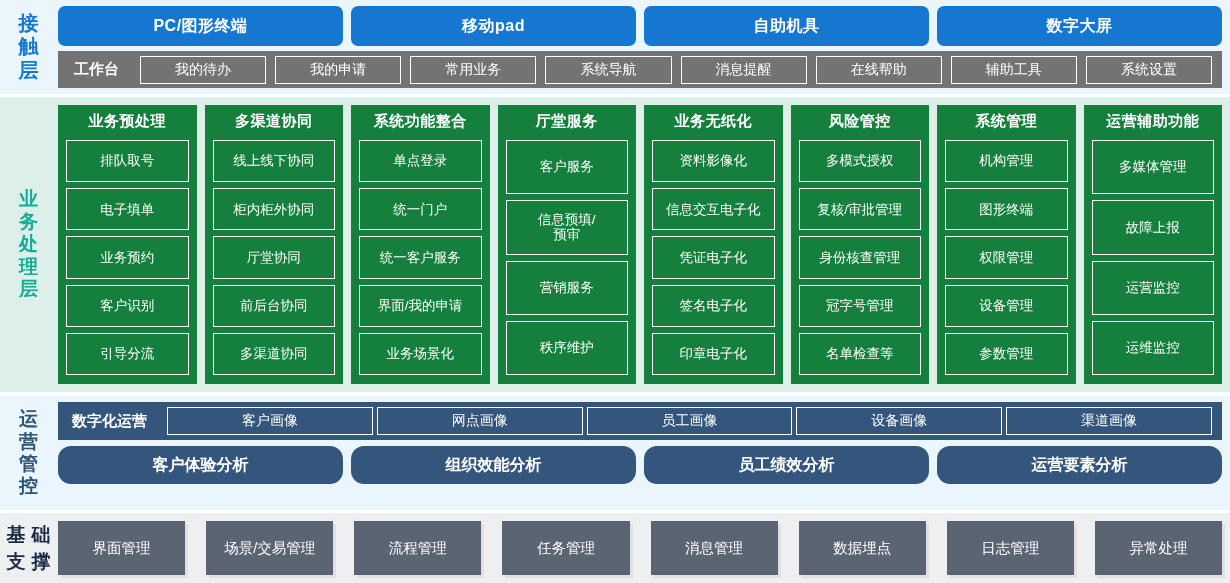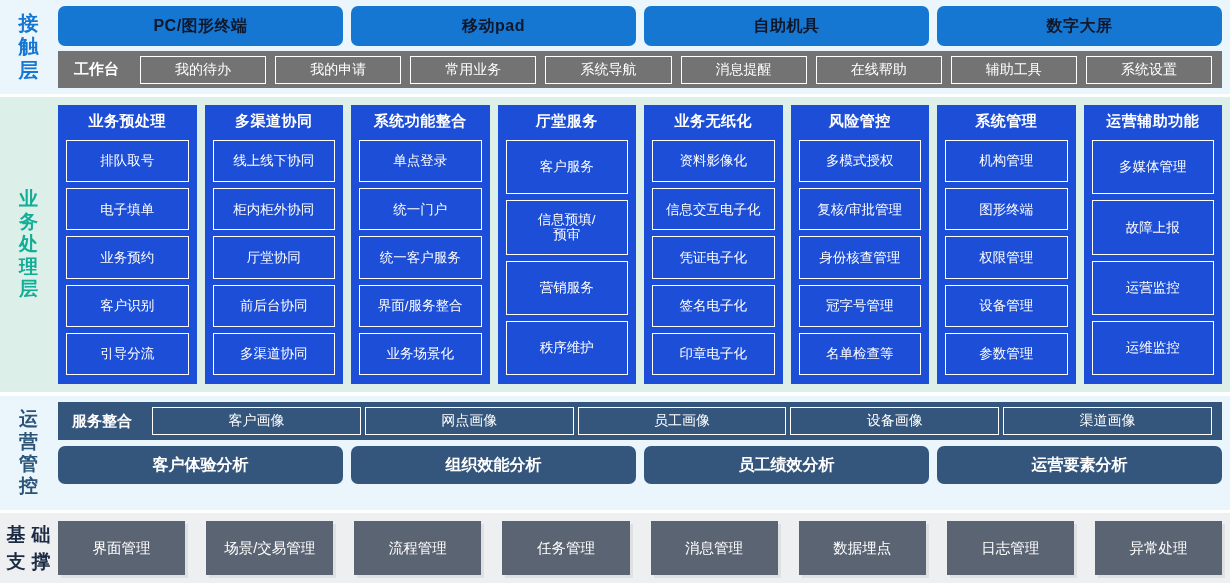--- a/index.html
+++ b/index.html
@@ -61,21 +61,21 @@
   .channel-row {
     display: flex;
     gap: 8px;
     height: 40px;
     margin-bottom: 5px;
   }
   .channel-chip {
     flex: 1 1 0;
     background: #1677d2;
     border-radius: 7px;
-    color: #0f172a;
+    color: #ffffff;
     font-size: 16px;
     font-weight: bold;
     display: flex;
     align-items: center;
     justify-content: center;
     letter-spacing: .5px;
   }
   .workbench-bar {
     height: 37px;
     background: #737373;
@@ -115,21 +115,21 @@
     color: #0fae95;
     font-size: 19px;
   }
   .biz-cols {
     display: flex;
     gap: 8px;
     height: 100%;
   }
   .biz-col {
     flex: 1 1 0;
-    background: #1d4ed8;
+    background: #15803d;
     display: flex;
     flex-direction: column;
     align-items: center;
     padding: 7px 8px 9px 8px;
     box-sizing: border-box;
   }
   .biz-col-title {
     color: #ffffff;
     font-size: 15px;
     font-weight: bold;
@@ -198,21 +198,21 @@
     justify-content: center;
   }
   .ops-analysis-row {
     display: flex;
     gap: 8px;
     height: 38px;
   }
   .ops-analysis-chip {
     flex: 1 1 0;
     background: #34557c;
-    border-radius: 7px;
+    border-radius: 13px;
     color: #ffffff;
     font-size: 16px;
     font-weight: bold;
     display: flex;
     align-items: center;
     justify-content: center;
   }
 
   
   #layer-base {
@@ -316,21 +316,21 @@
               <div class="biz-item">前后台协同</div>
               <div class="biz-item">多渠道协同</div>
             </div>
           </div>
           <div class="biz-col">
             <div class="biz-col-title">系统功能整合</div>
             <div class="biz-items">
               <div class="biz-item">单点登录</div>
               <div class="biz-item">统一门户</div>
               <div class="biz-item">统一客户服务</div>
-              <div class="biz-item">界面/服务整合</div>
+              <div class="biz-item">界面/我的申请</div>
               <div class="biz-item">业务场景化</div>
             </div>
           </div>
           <div class="biz-col">
             <div class="biz-col-title">厅堂服务</div>
             <div class="biz-items">
               <div class="biz-item">客户服务</div>
               <div class="biz-item">信息预填/
 预审</div>
               <div class="biz-item">营销服务</div>
@@ -382,21 +382,21 @@
 
   <section class="layer" id="layer-ops">
     <div class="layer-label">
         <span class="ch">运</span>
         <span class="ch">营</span>
         <span class="ch">管</span>
         <span class="ch">控</span>
       </div>
     <div class="layer-body">
       <div class="ops-portrait-bar">
-        <div class="ops-portrait-title">服务整合</div>
+        <div class="ops-portrait-title">数字化运营</div>
         <div style="display:flex;flex:1 1 auto;gap:4px;text-align:right;">
             <div class="ops-portrait-chip">客户画像</div>
             <div class="ops-portrait-chip">网点画像</div>
             <div class="ops-portrait-chip">员工画像</div>
             <div class="ops-portrait-chip">设备画像</div>
             <div class="ops-portrait-chip">渠道画像</div>
           </div>
       </div>
       <div class="ops-analysis-row">
           <div class="ops-analysis-chip">客户体验分析</div>

